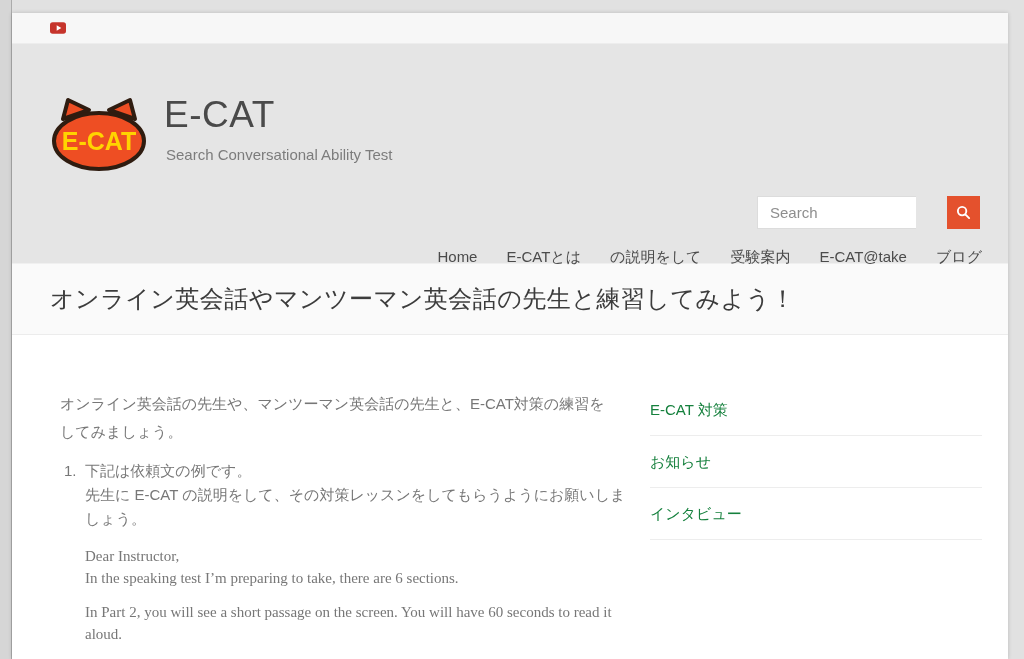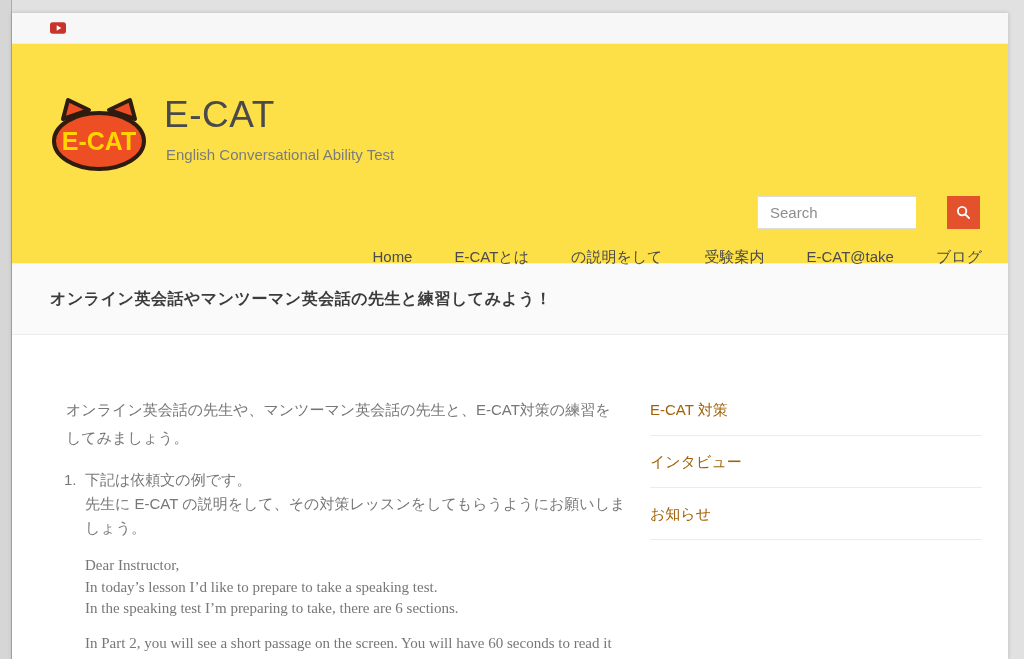--- a/index.html
+++ b/index.html
@@ -11,49 +11,49 @@
   .window-edge{position:absolute;left:0;top:0;width:11px;height:659px;background:#d6d6d6;border-right:1px solid #ababab;}
   .page{
     position:absolute;left:12px;top:13px;width:996px;height:646px;
     background:#fff;box-shadow:0 0 4px rgba(0,0,0,.18);overflow:hidden;
   }
   
   .topbar{height:30px;background:#f7f7f7;border-bottom:1px solid #ededed;display:flex;align-items:center;padding-left:38px;}
   .yt-link{display:flex;align-items:center;cursor:pointer;}
   .yt-link svg{display:block;}
   
-  .header{position:relative;height:219px;background:#fde047;}
+  .header{position:relative;height:219px;background:#e5e5e5;}
   .logo{position:absolute;left:38px;top:52px;width:98px;height:76px;cursor:pointer;}
   .site-title{position:absolute;left:152px;top:50px;font-size:37px;color:#4a4a4a;letter-spacing:.5px;margin:0;font-weight:400;}
   .tagline{position:absolute;left:154px;top:102px;font-size:15px;color:#7c7c7c;margin:0;}
   .search{position:absolute;right:28px;top:152px;display:flex;gap:31px;}
   .search input{width:134px;height:31px;border:1px solid #dcdcdc;border-right:none;padding:0 12px;font-size:15px;color:#555;outline:none;font-family:"Liberation Sans",sans-serif;}
   .search input::placeholder{color:#8e8e8e;}
   .search button{width:33px;height:33px;background:#e4512d;border:none;display:flex;align-items:center;justify-content:center;cursor:pointer;padding:0;}
-  .nav{position:absolute;right:26px;top:204px;display:flex;gap:42px;}
+  .nav{position:absolute;right:26px;top:204px;display:flex;gap:29px;}
   .nav a{font-size:15px;color:#4b4b4b;text-decoration:none;cursor:pointer;white-space:nowrap;}
   
   .banner{height:70px;background:#fafafa;border-top:1px solid #f0f0f0;border-bottom:1px solid #ececec;display:flex;align-items:center;padding-left:38px;}
-  .banner h1{font-size:16px;font-weight:700;color:#3c3c3c;margin:0;letter-spacing:.5px;}
+  .banner h1{font-size:24px;font-weight:400;color:#3c3c3c;margin:0;letter-spacing:.5px;}
   
   .content{display:flex;padding:45px 26px 0 38px;}
   .main{width:578px;color:#777;font-size:15px;}
-  .intro{margin:16px;line-height:28px;}
+  .intro{margin:10px;line-height:28px;}
   .list{margin-top:13px;display:flex;}
   .list .num{margin-left:14px;width:21px;line-height:24px;flex:none;}
   .list .list-body{flex:1;line-height:24px;}
   .letter{margin-top:15px;}
   .letter p{margin:0 0 13px;line-height:21.5px;}
   .letter span{display:block;font-family:Liberation Serif, serif;}
   
   .sidebar{margin-left:auto;width:332px;}
   .widget-title{display:inline-block;font-size:20px;font-weight:700;color:#333;border-bottom:2px solid #d9543c;padding-bottom:11px;margin:0;letter-spacing:1px;}
   .widget ul{list-style:none;margin:4px 0 0;padding:0;}
   .widget li{border-bottom:1px solid #ededed;padding:13px 0;}
-  .widget a{color:#a16207;font-size:15px;text-decoration:none;line-height:25px;cursor:pointer;}
+  .widget a{color:#15803d;font-size:15px;text-decoration:none;line-height:25px;cursor:pointer;}
   .widget.recent{margin-top:31px;}
 </style>
 </head>
 <body>
 
 <div class="window-edge"></div>
 
 <div class="page">
 
   <div class="topbar">
@@ -68,21 +68,21 @@
   <div class="header">
     <svg class="logo" viewBox="0 0 98 76">
       <g stroke="#2f1c10" stroke-width="4" stroke-linejoin="round">
         <polygon points="13,23 18,4 39,14" fill="#ee4e23"></polygon>
         <polygon points="59,14 80,4 85,23" fill="#ee4e23"></polygon>
         <ellipse cx="49" cy="45" rx="45" ry="28" fill="#ee4e23"></ellipse>
       </g>
       <text x="49" y="54" text-anchor="middle" font-size="25" font-weight="bold" fill="#ffd400" font-family="Liberation Sans, sans-serif">E-CAT</text>
     </svg>
     <h2 class="site-title">E-CAT</h2>
-    <p class="tagline">English Conversational Ability Test</p>
+    <p class="tagline">Search Conversational Ability Test</p>
 
     <div class="search">
       <input type="text" placeholder="Search" style="">
       <button>
         <svg width="15" height="15" viewBox="0 0 16 16">
           <circle cx="6.5" cy="6.5" r="4.5" fill="none" stroke="#fff" stroke-width="2"></circle>
           <line x1="10.2" y1="10.2" x2="14" y2="14" stroke="#fff" stroke-width="2" stroke-linecap="round"></line>
         </svg>
       </button>
     </div>
@@ -108,43 +108,42 @@
 
       <div class="list">
         <span class="num">1.</span>
         <div class="list-body">
           <div>下記は依頼文の例です。</div>
           <div>先生に E-CAT の説明をして、その対策レッスンをしてもらうようにお願いしましょう。</div>
 
           <div class="letter">
             <p>
               <span>Dear Instructor,</span>
-              <span>In today’s lesson I’d like to prepare to take a speaking test.</span>
               <span>In the speaking test I’m preparing to take, there are 6 sections.</span>
             </p>
             <p>
               <span>In Part 2, you will see a short passage on the screen. You will have 60 seconds to read it aloud.</span>
             </p>
           </div>
         </div>
       </div>
     </div>
 
     <div class="sidebar">
 
       <div class="widget">
         <ul>
           <li>
             <a>E-CAT 対策</a>
           </li>
           <li>
-            <a>インタビュー</a>
+            <a>お知らせ</a>
           </li>
           <li>
-            <a>お知らせ</a>
+            <a>インタビュー</a>
           </li>
         </ul>
       </div>
 
       <div class="widget recent">
         <ul>
           <li style="border-bottom:none;padding-bottom:0;">
             
           </li>
         </ul>

